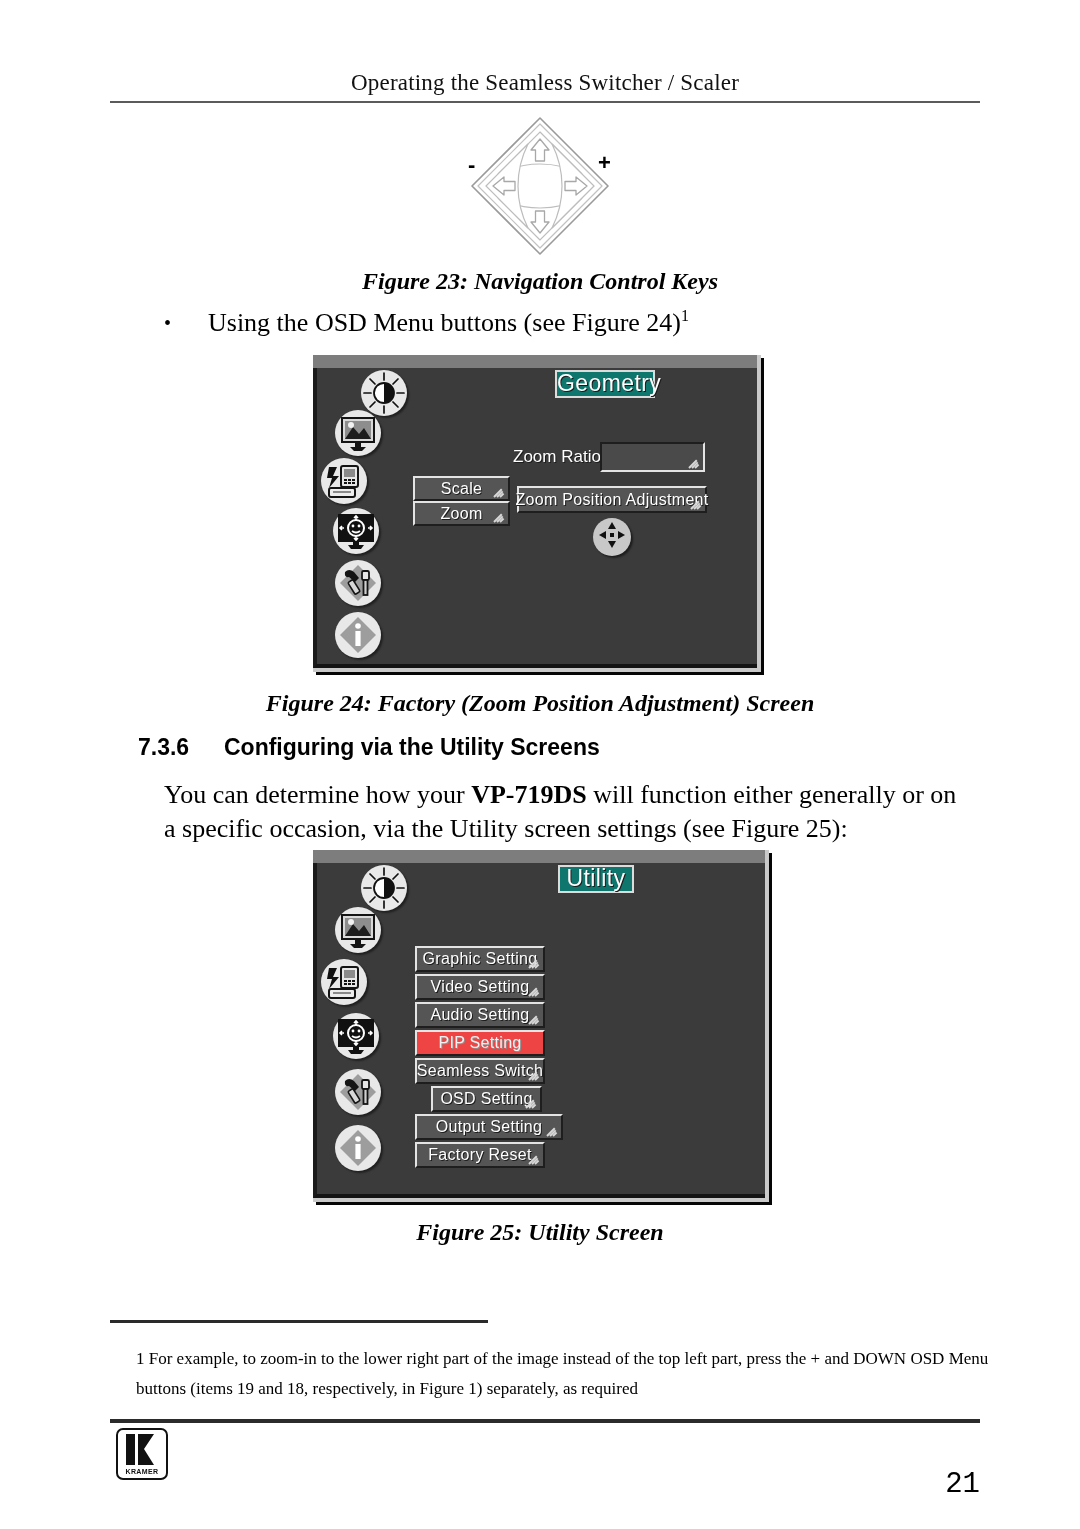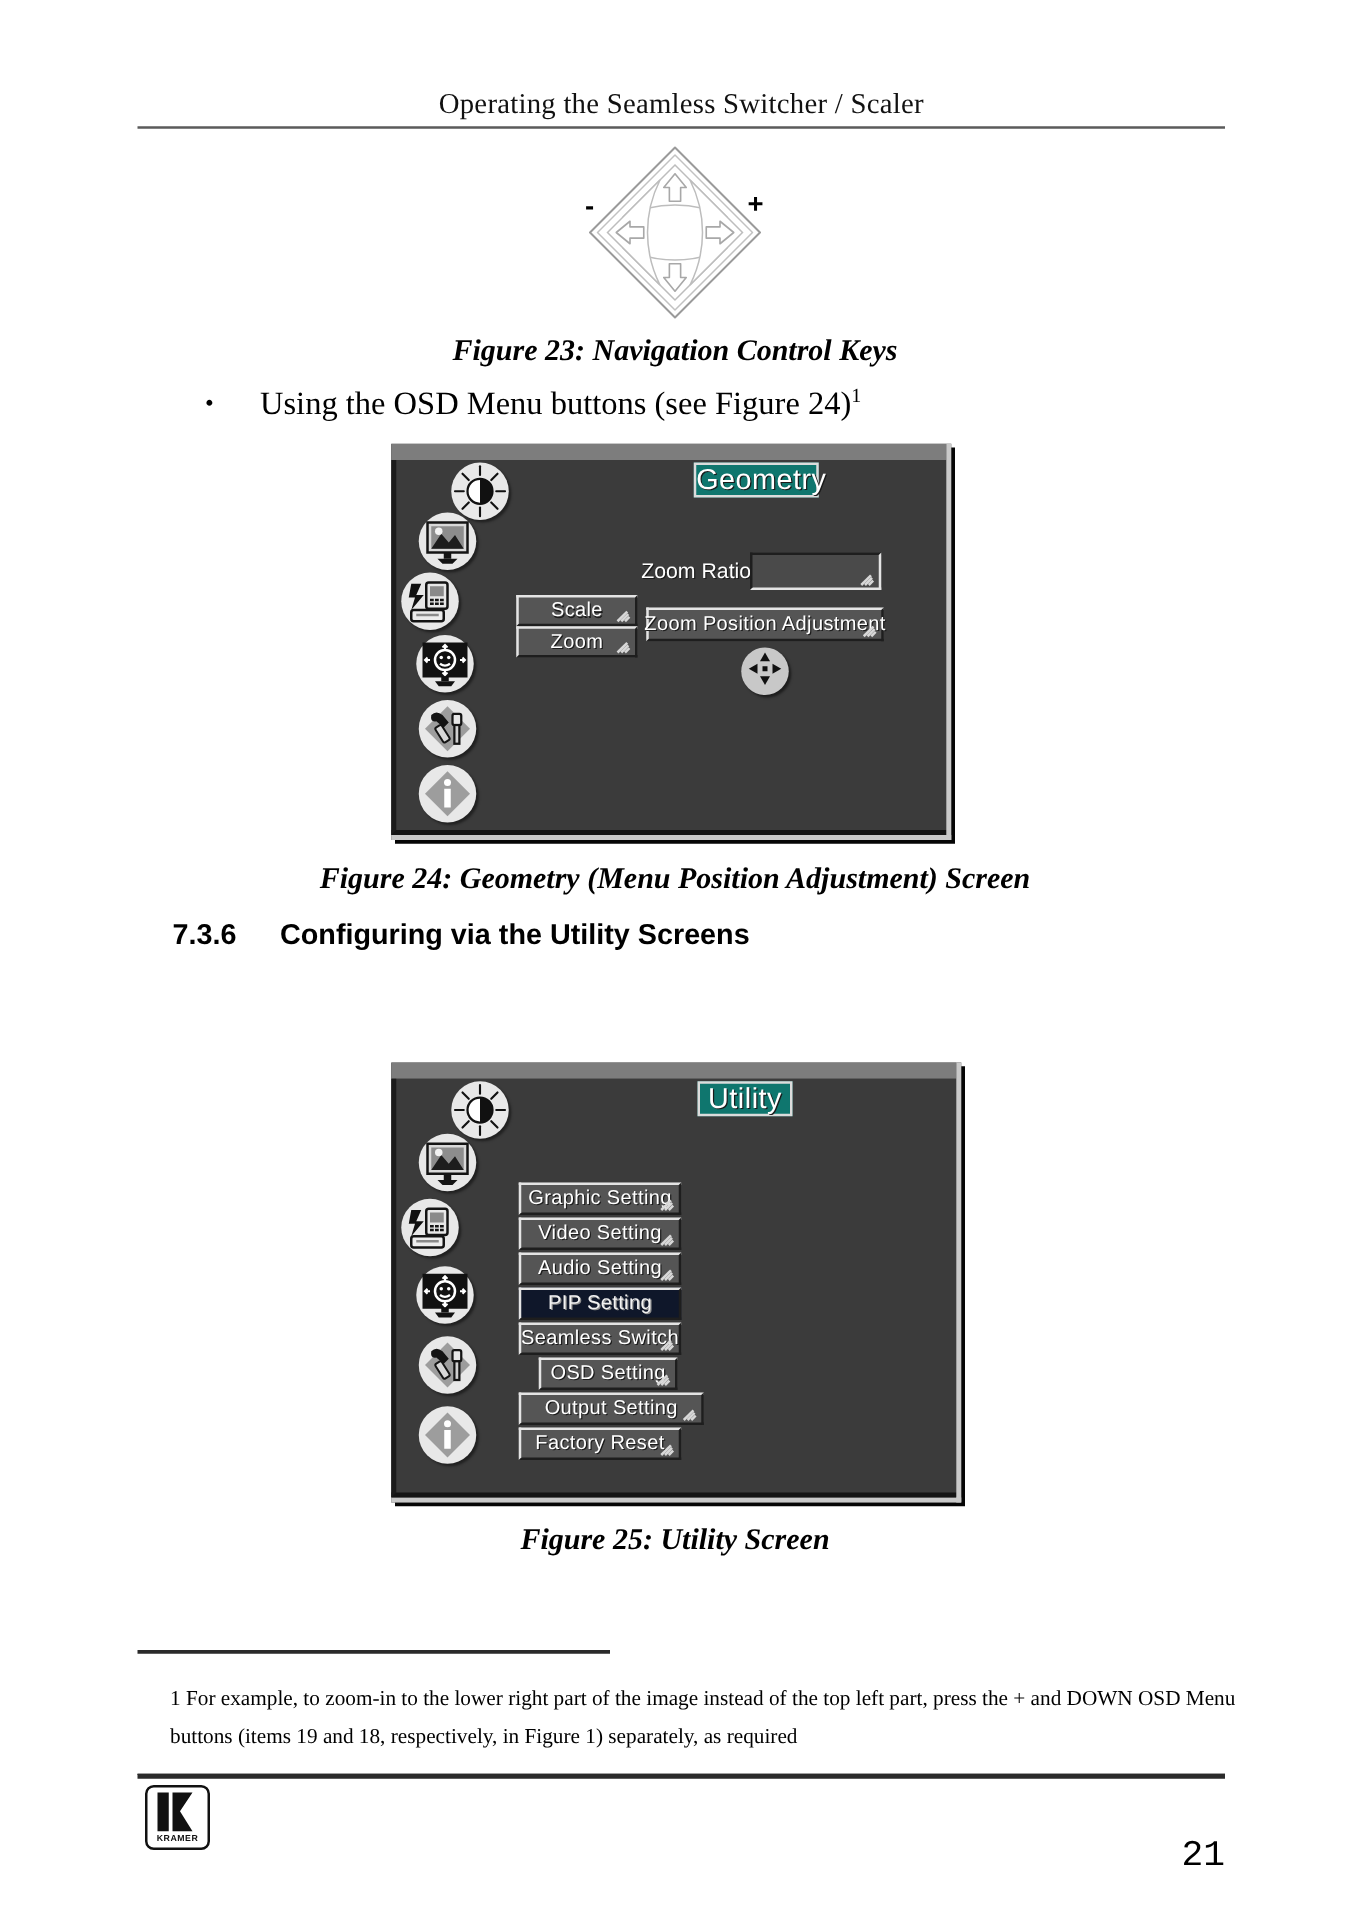--- a/index.html
+++ b/index.html
@@ -211,21 +211,21 @@
     letter-spacing: 0.3px;
     text-align: center;
     white-space: nowrap;
     text-shadow: 1px 1px 0 #1c1c1c;
     display: flex;
     align-items: center;
     justify-content: center;
     box-sizing: border-box;
   }
   .osd-btn.selected {
-    background: #0f172a;
+    background: #ef4444;
     color: #f2f2f2;
     text-shadow: 1px 1px 0 #8e8e8e;
   }
   
   .grip {
     position: absolute;
     right: 2px;
     bottom: 1px;
     width: 12px;
     height: 10px;
@@ -542,26 +542,29 @@
             <polygon points="2,15 9,11 9,19" fill="#101010"></polygon>
             <polygon points="28,15 21,11 21,19" fill="#101010"></polygon>
             <rect x="13" y="13" width="4" height="4" fill="#101010"></rect>
           </svg>
         </span>
       </div>
 
     </div>
   </div>
 
-  <div class="fig-caption" id="cap-fig24">Figure 24: Geometry (Menu Position Adjustment) Screen</div>
+  <div class="fig-caption" id="cap-fig24">Figure 24: Factory (Zoom Position Adjustment) Screen</div>
 
   <div class="section-head">
     <span class="section-num">7.3.6</span><span>Configuring via the Utility Screens</span>
   </div>
 
+  <div class="body-para">
+    <span>You can determine how your </span><b>VP-719DS</b><span> will function either generally or on a specific occasion, via the Utility screen settings (see Figure 25):</span>
+  </div>
 
   <div class="osd" id="utility-screen" style="left:313px; top:850px; width:452px; height:348px;">
 
     <div class="osd-titlebar"></div>
 
     <div class="osd-body">
 
       <div class="osd-screen-title" style="left:241px; top:2px; width:72px;">Utility</div>
 
       <div class="osd-sidebar">

